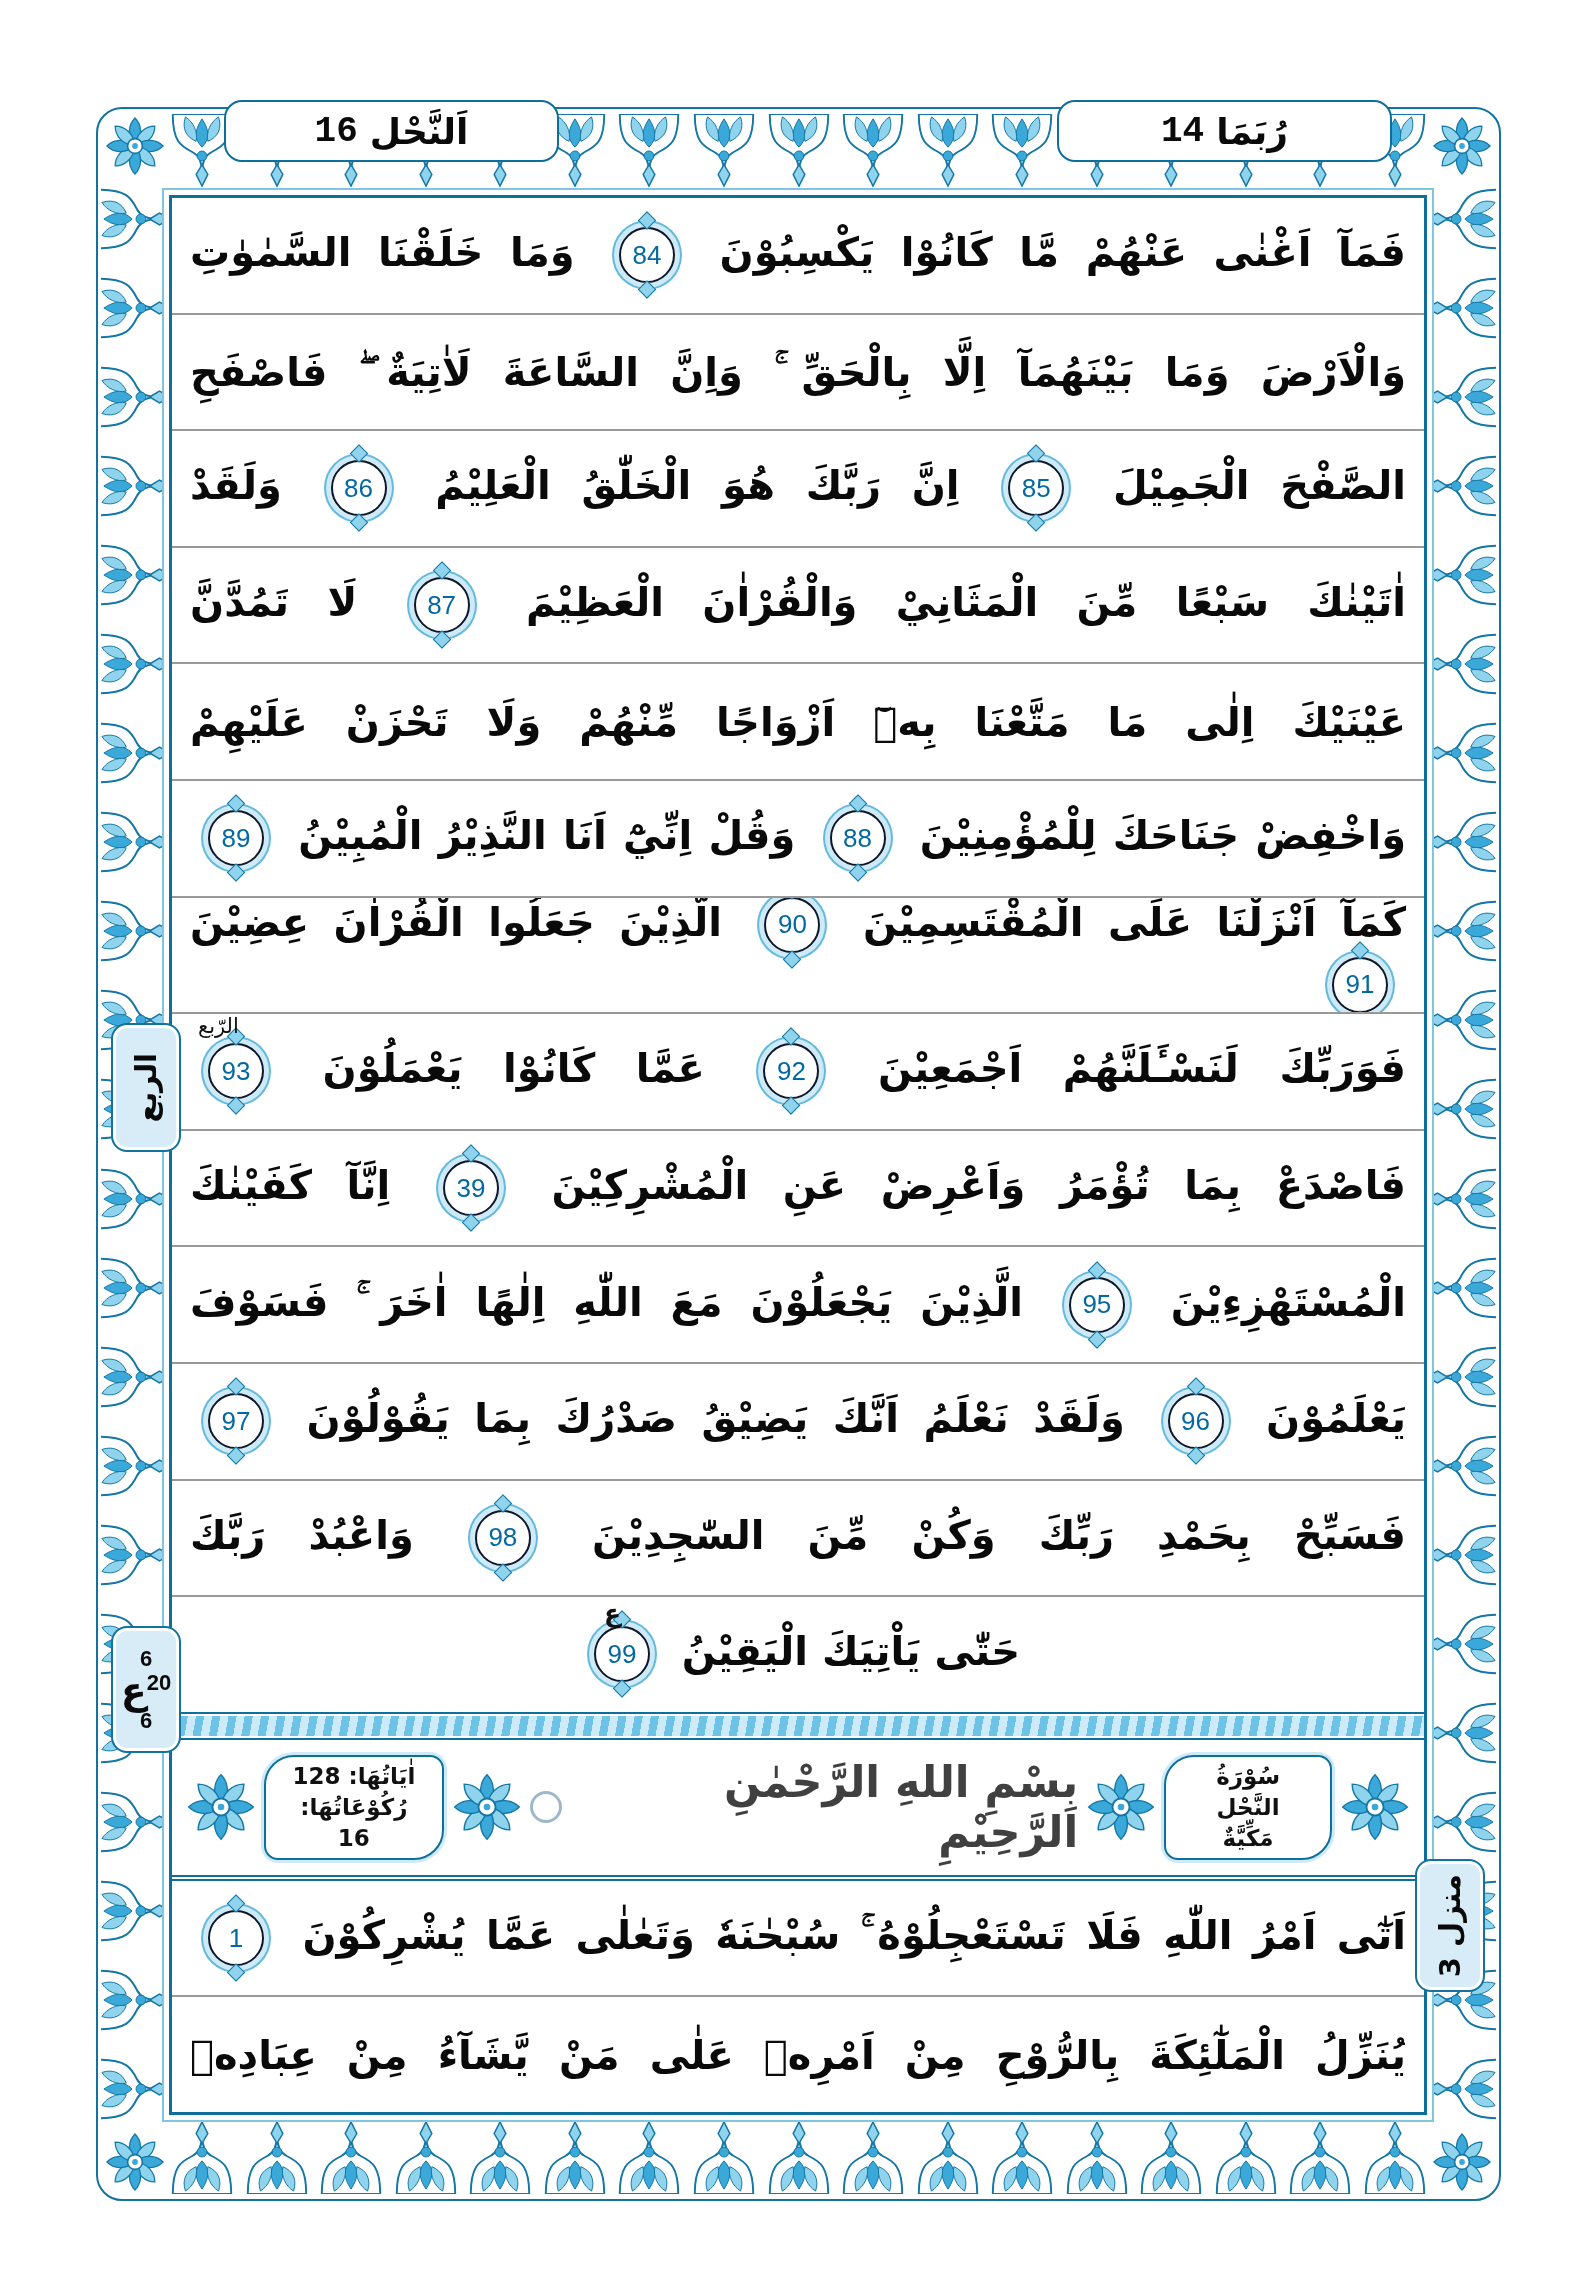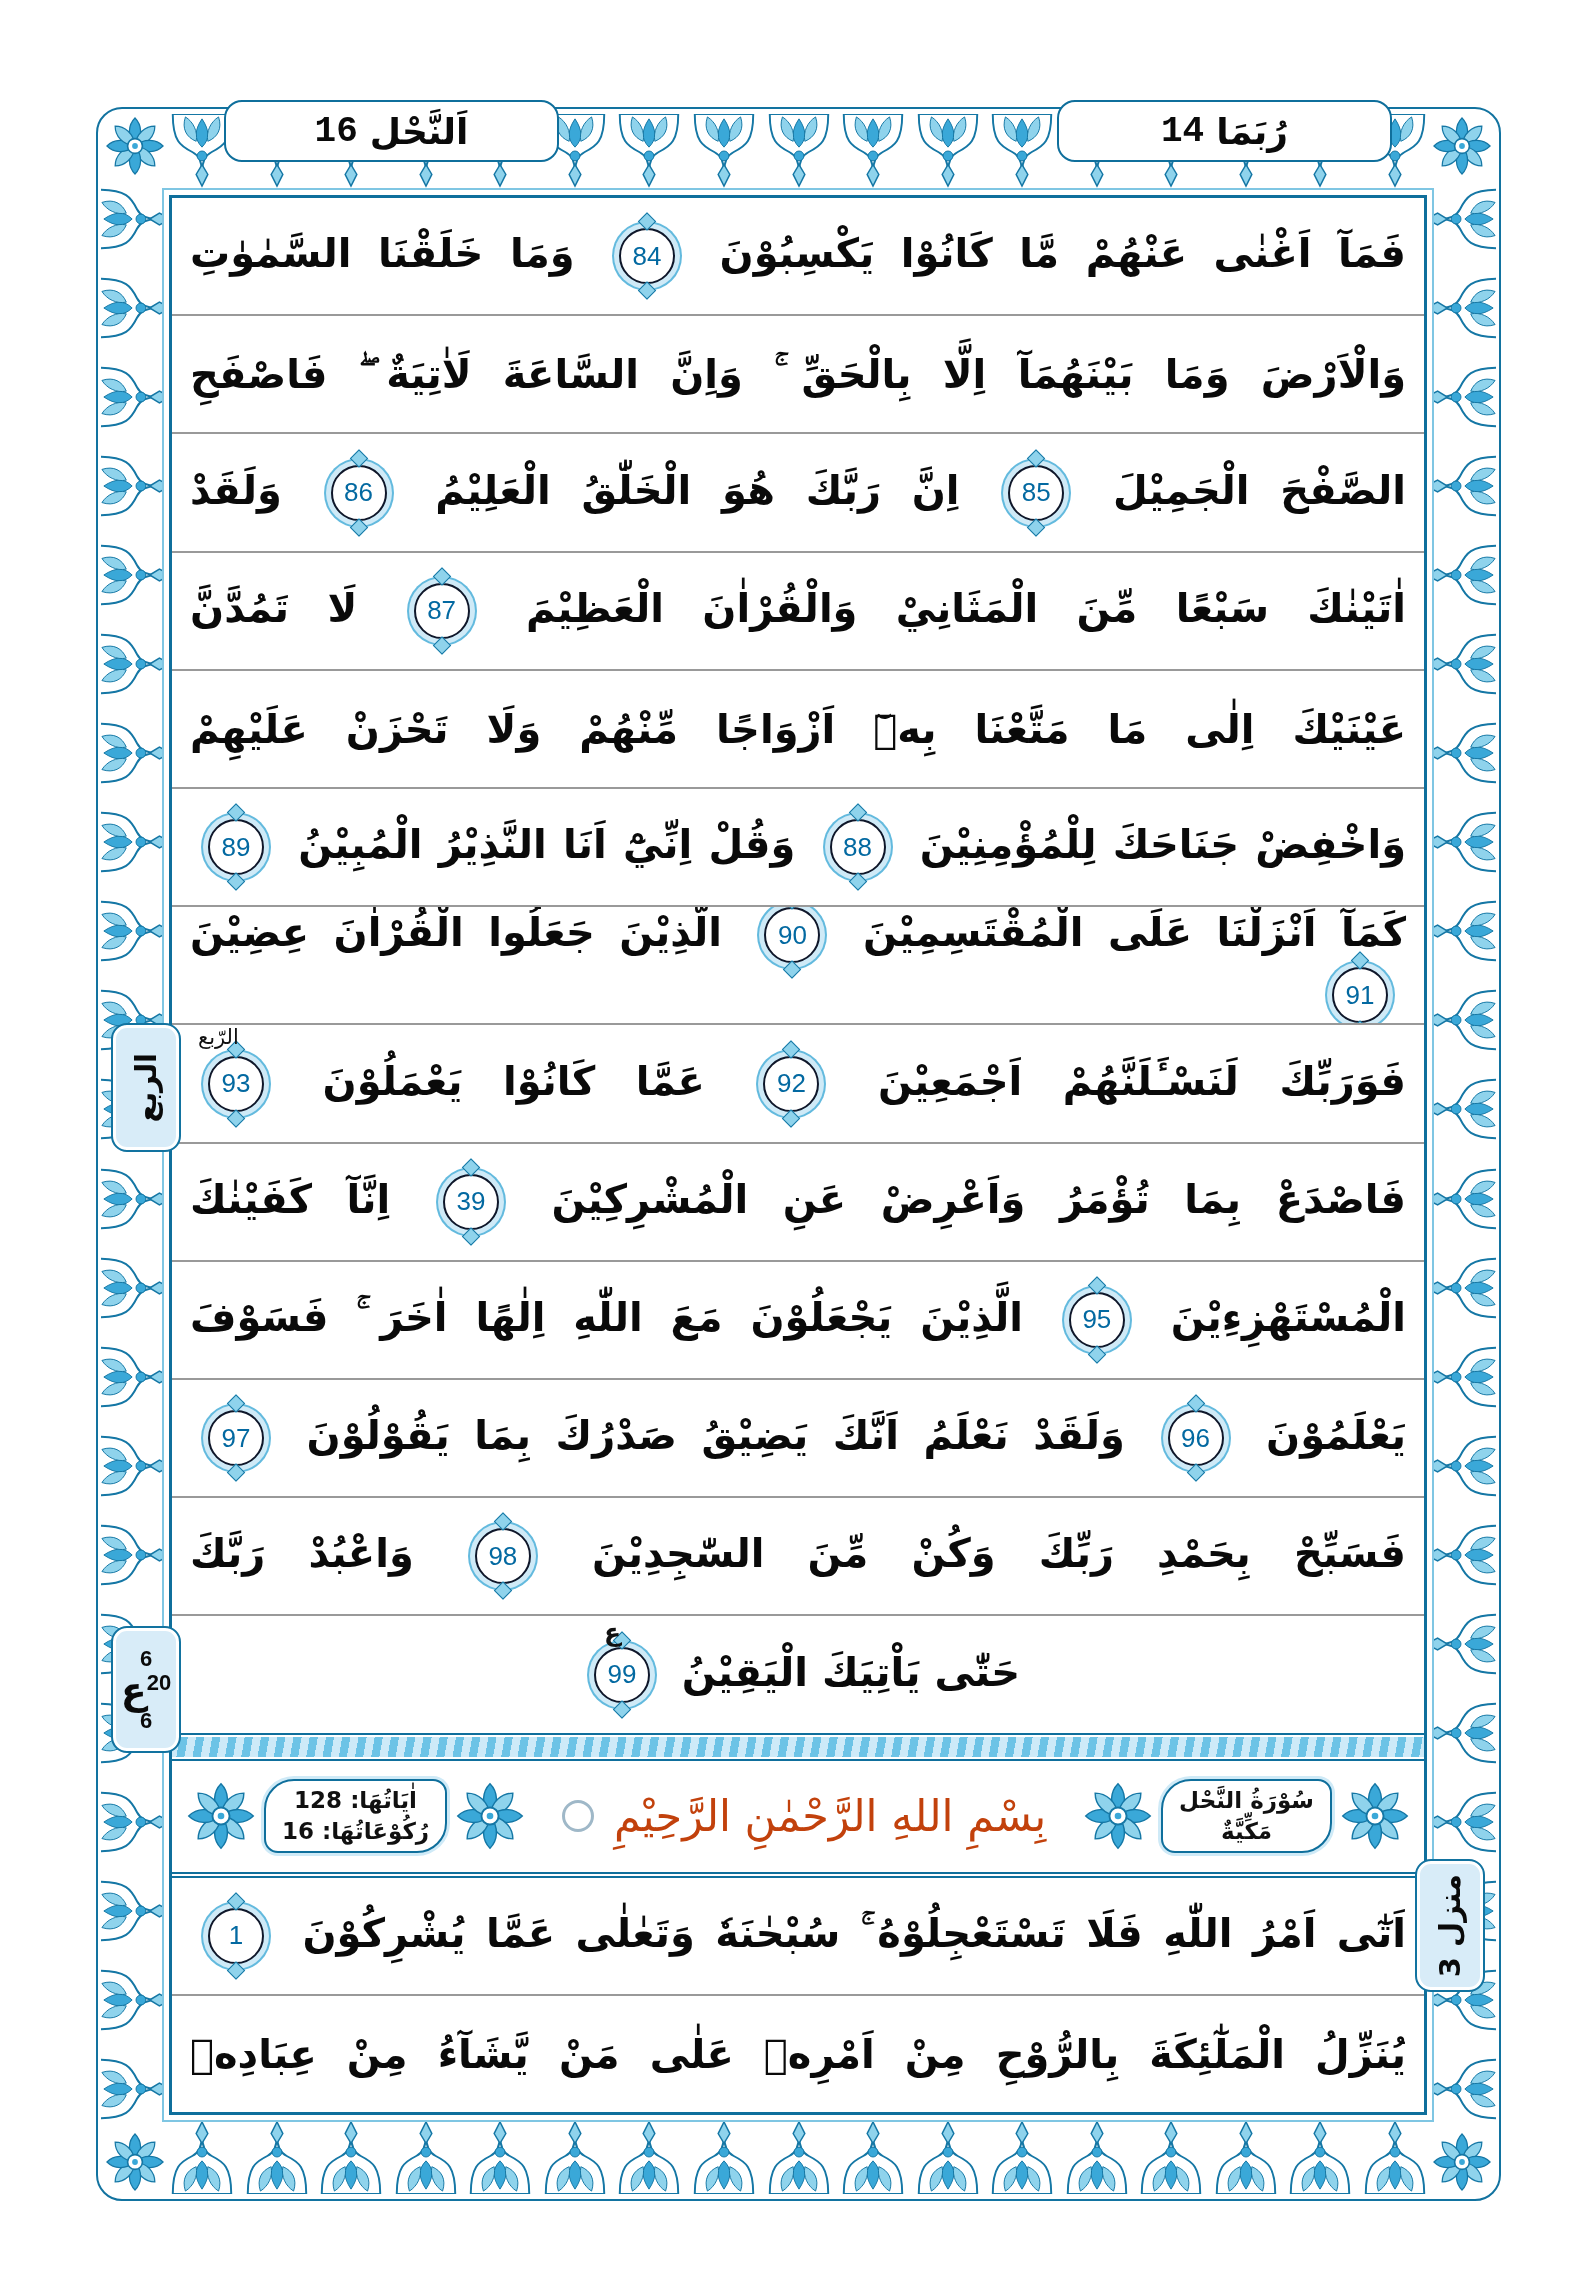--- a/index.html
+++ b/index.html
@@ -33,27 +33,27 @@
   .vm:before,.vm:after{content:"";position:absolute;left:50%;width:11px;height:11px;
         background:#8fd3ec;border:1.5px solid #1577a5;transform:translateX(-50%) rotate(45deg);}
   .vm:before{top:-13px}.vm:after{bottom:-13px}
   .row-note{position:absolute;left:26px;top:0px;font-size:21px;font-weight:normal;color:#111;direction:rtl;}
   .row-mark{position:absolute;left:calc(50% - 194px);top:2px;font-size:25px;font-weight:bold;color:#111;}
   
   .braid{flex:0 0 24px;border-top:2px solid #0f6f9c;border-bottom:2px solid #0f6f9c;
          background:repeating-linear-gradient(100deg,#cdeaf8 0 8px,#6cc3e6 8px 16px);
          box-shadow:inset 0 2px 0 #fff, inset 0 -2px 0 #fff;}
   .sband{flex:0 0 111px;border-bottom:6px double #0f6f9c;display:flex;align-items:center;
-         padding:0 6px;background:#fff;}
+         padding:12px 6px;background:#fff;}
   .orn{flex:0 0 86px;display:flex;align-items:center;justify-content:center;height:100%;}
   .cart{background:#fff;border:2px solid #0f6f9c;border-radius:30px 14px 30px 14px;
         padding:4px 16px;text-align:center;direction:rtl;box-shadow:0 0 0 3px #cfeaf7;}
   .cart div{font-size:23px;font-weight:bold;color:#111;line-height:1.35;}
   .bism{flex:1 1 auto;display:flex;align-items:center;justify-content:center;gap:20px;
-        direction:rtl;font-size:43px;font-weight:normal;color:#c2410c;}
+        direction:rtl;font-size:43px;font-weight:bold;color:#404040;}
   .ring{width:26px;height:26px;border:3px solid #9fb8c8;border-radius:50%;flex:0 0 auto;}
   
   .tab-h{position:absolute;top:100px;height:58px;background:#fff;border:2px solid #0f6f9c;
          border-radius:18px;display:flex;align-items:center;justify-content:center;gap:12px;
          font-weight:bold;font-size:36px;direction:rtl;z-index:6;padding:0 26px;color:#0a0a0a;}
   .tab-h.left{left:224px;min-width:279px;}
   .tab-h.right{left:1057px;min-width:279px;}
   .tab-page{position:absolute;left:702px;top:2111px;width:187px;height:86px;background:#fff;
          border:2px solid #0f6f9c;border-radius:20px;display:flex;align-items:center;
          justify-content:center;font:bold 42px "Liberation Sans",sans-serif;z-index:6;color:#0a0a0a;}

